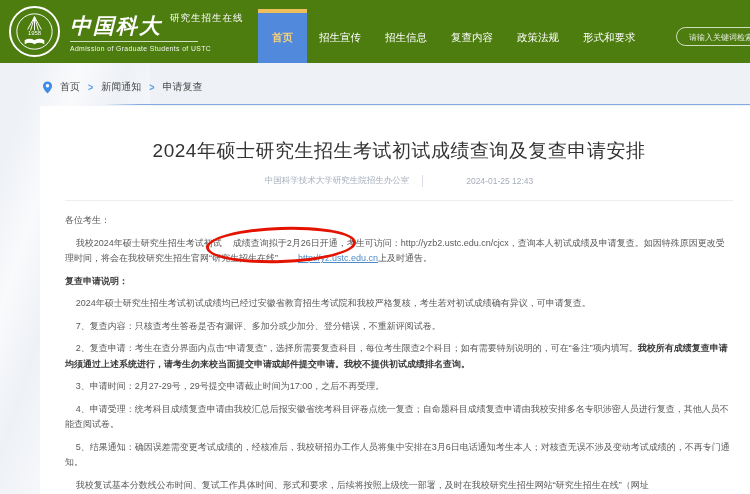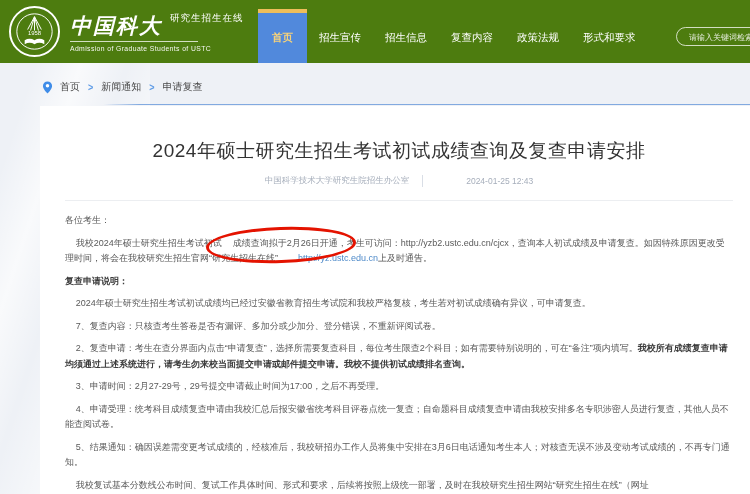--- a/index.html
+++ b/index.html
@@ -70,21 +70,21 @@
     font-size:8.5px;color:#A6AEBB;gap:30px;
   }
   .article-meta .src{padding-right:13px;border-right:1px solid #D9DEE6;}
   .article-meta .tm{padding-left:13px;}
   .title-divider{margin-top:13px;border-bottom:1px solid #ECEEF1;}
   .article-body{margin-top:12px;font-size:9px;color:#595959;line-height:15.5px;}
   .article-body p{margin:0 0 7px 0;}
   .article-body p.ind{text-indent:1.2em;}
   .sec-head{font-weight:bold;color:#3C3C3C;}
   .bold{font-weight:bold;color:#3C3C3C;}
-  .link{color:#4E8AC9;cursor:pointer;padding-left:20px;}
+  .link{color:#4E8AC9;text-decoration:underline;cursor:pointer;padding-left:20px;}
   
   .circled{position:relative;display:inline-block;white-space:nowrap;}
   .oval{
     position:absolute;left:-16px;right:-18px;top:-9px;bottom:-11px;
     border:3.5px solid #E41300;border-radius:50%;
     transform:rotate(-2deg);pointer-events:none;
   }
 </style>
 </head>
 <body>

